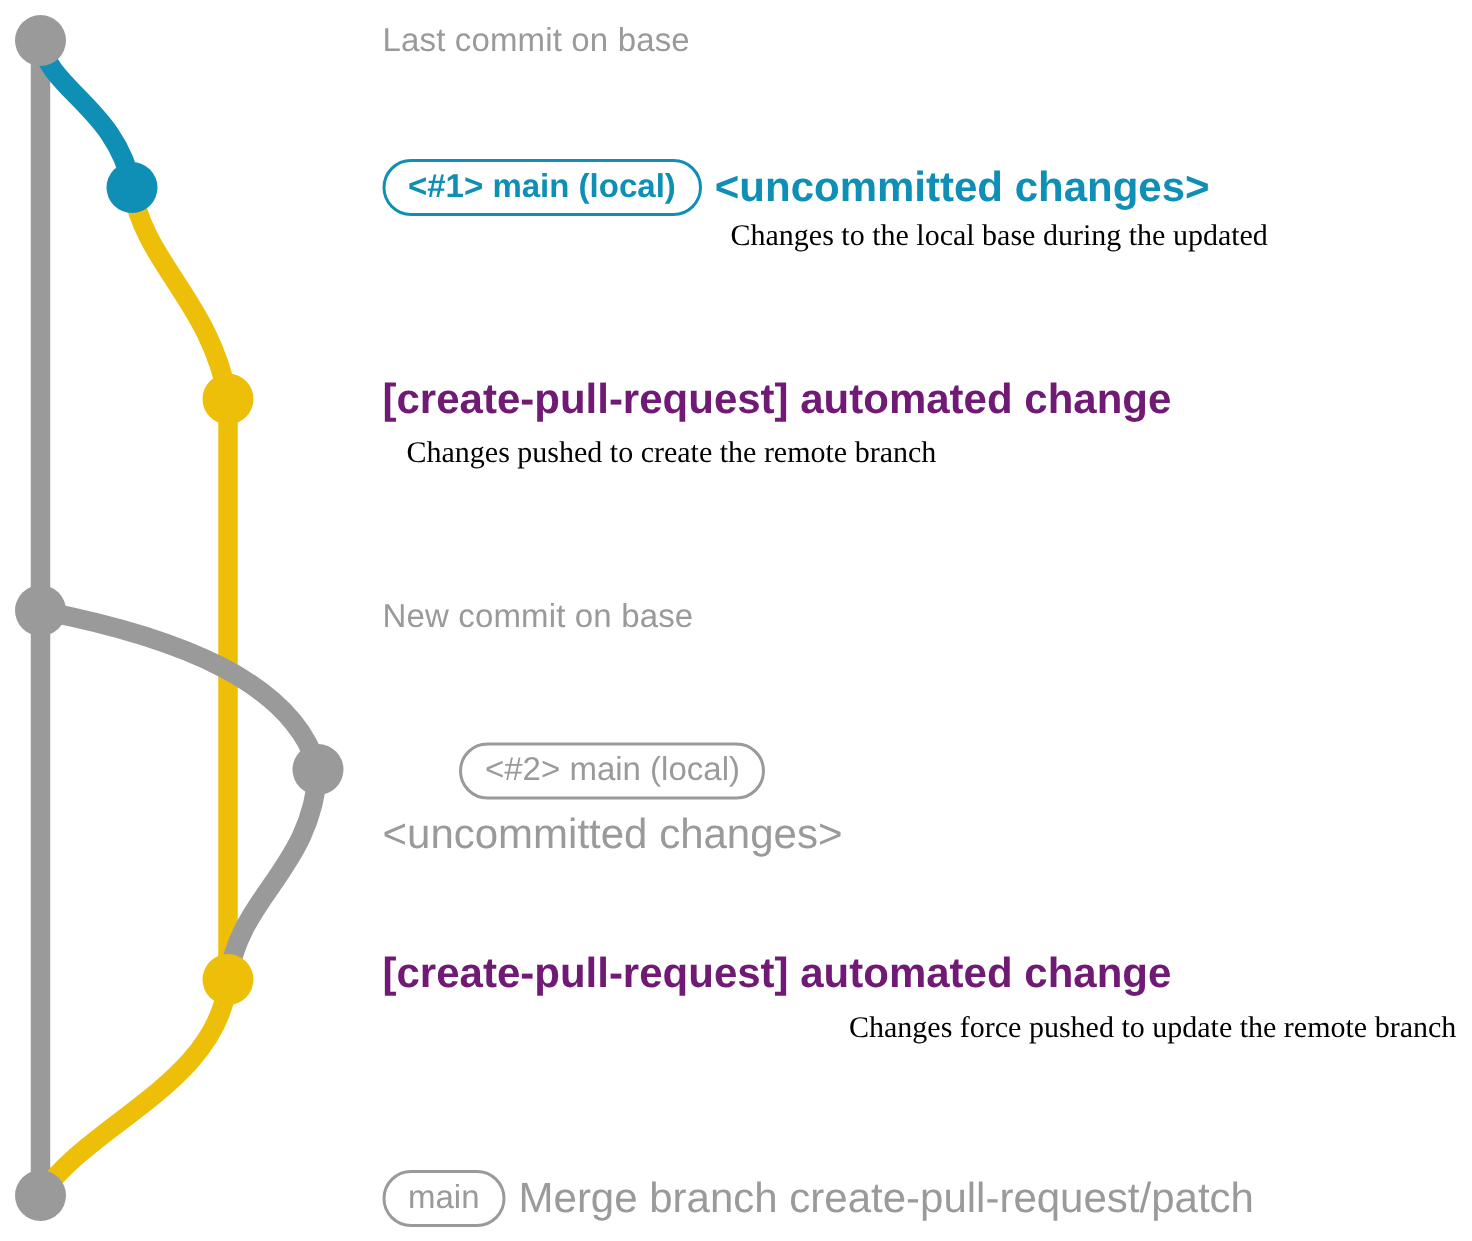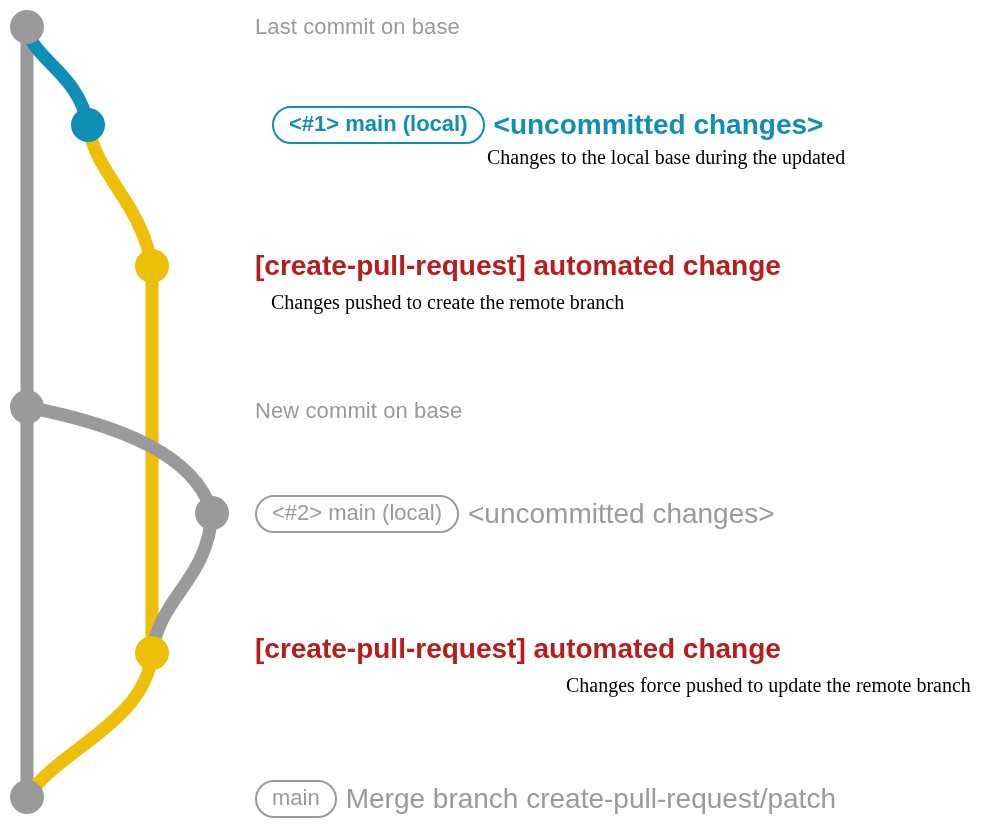--- a/index.html
+++ b/index.html
@@ -82,21 +82,21 @@
   .subtext {
     font-family: "Liberation Serif", serif;
     font-size: 20px;
     color: #000000;
     font-weight: 400;
     white-space: nowrap;
   }
 
   
   .c-blue   { color: #0f8fb5; }
-  .c-yellow { color: #b91c1c; }
+  .c-yellow { color: #701a75; }
   .c-gray   { color: #9a9a9a; }
 </style>
 </head>
 <body>
 
 <svg id="graph-canvas" viewBox="0 0 981 827" xmlns="http://www.w3.org/2000/svg">
   <g fill="none" stroke-linecap="round" stroke-width="13">
 
     <path stroke="#9a9a9a" d="M 27 27 L 27 407 L 27 797"></path>
 
@@ -121,34 +121,34 @@
     <circle cx="212" cy="513" r="17" fill="#9a9a9a"></circle>
     <circle cx="152" cy="653" r="17" fill="#eebf09"></circle>
     <circle cx="27" cy="797" r="17" fill="#9a9a9a"></circle>
   </g>
 </svg>
 
 <div class="annotations">
 
   <div class="anno heading c-gray" style="top:14px; left:255px;">Last commit on base</div>
 
-  <div class="anno row" style="top:106px; left:272px;">
+  <div class="anno row" style="top:106px; left:255px;">
     <span class="pill c-blue">&lt;#1&gt; main (local)</span>
     <span class="msg bold c-blue">&lt;uncommitted changes&gt;</span>
   </div>
   <div class="anno subtext" style="top:146px; left:487px;">Changes to the local base during the updated</div>
 
   <div class="anno row" style="top:252px; left:255px;">
     <span class="msg bold c-yellow">[create-pull-request] automated change</span>
   </div>
   <div class="anno heading c-gray" style="top:398px; left:255px;">New commit on base</div>
 
   <div class="anno subtext" style="top:291px; left:271px;">Changes pushed to create the remote branch</div>
 
-  <div class="anno row" style="top:495px; left:255px;">
+  <div class="anno row" style="top:495px; left:255px;flex-direction:column;">
     <span class="pill weight-normal c-gray">&lt;#2&gt; main (local)</span>
     <span class="msg c-gray">&lt;uncommitted changes&gt;</span>
   </div>
 
   <div class="anno row" style="top:635px; left:255px;">
     <span class="msg bold c-yellow">[create-pull-request] automated change</span>
   </div>
   <div class="anno row" style="top:780px; left:255px;">
     <span class="pill weight-normal c-gray">main</span>
     <span class="msg c-gray">Merge branch create-pull-request/patch</span>

